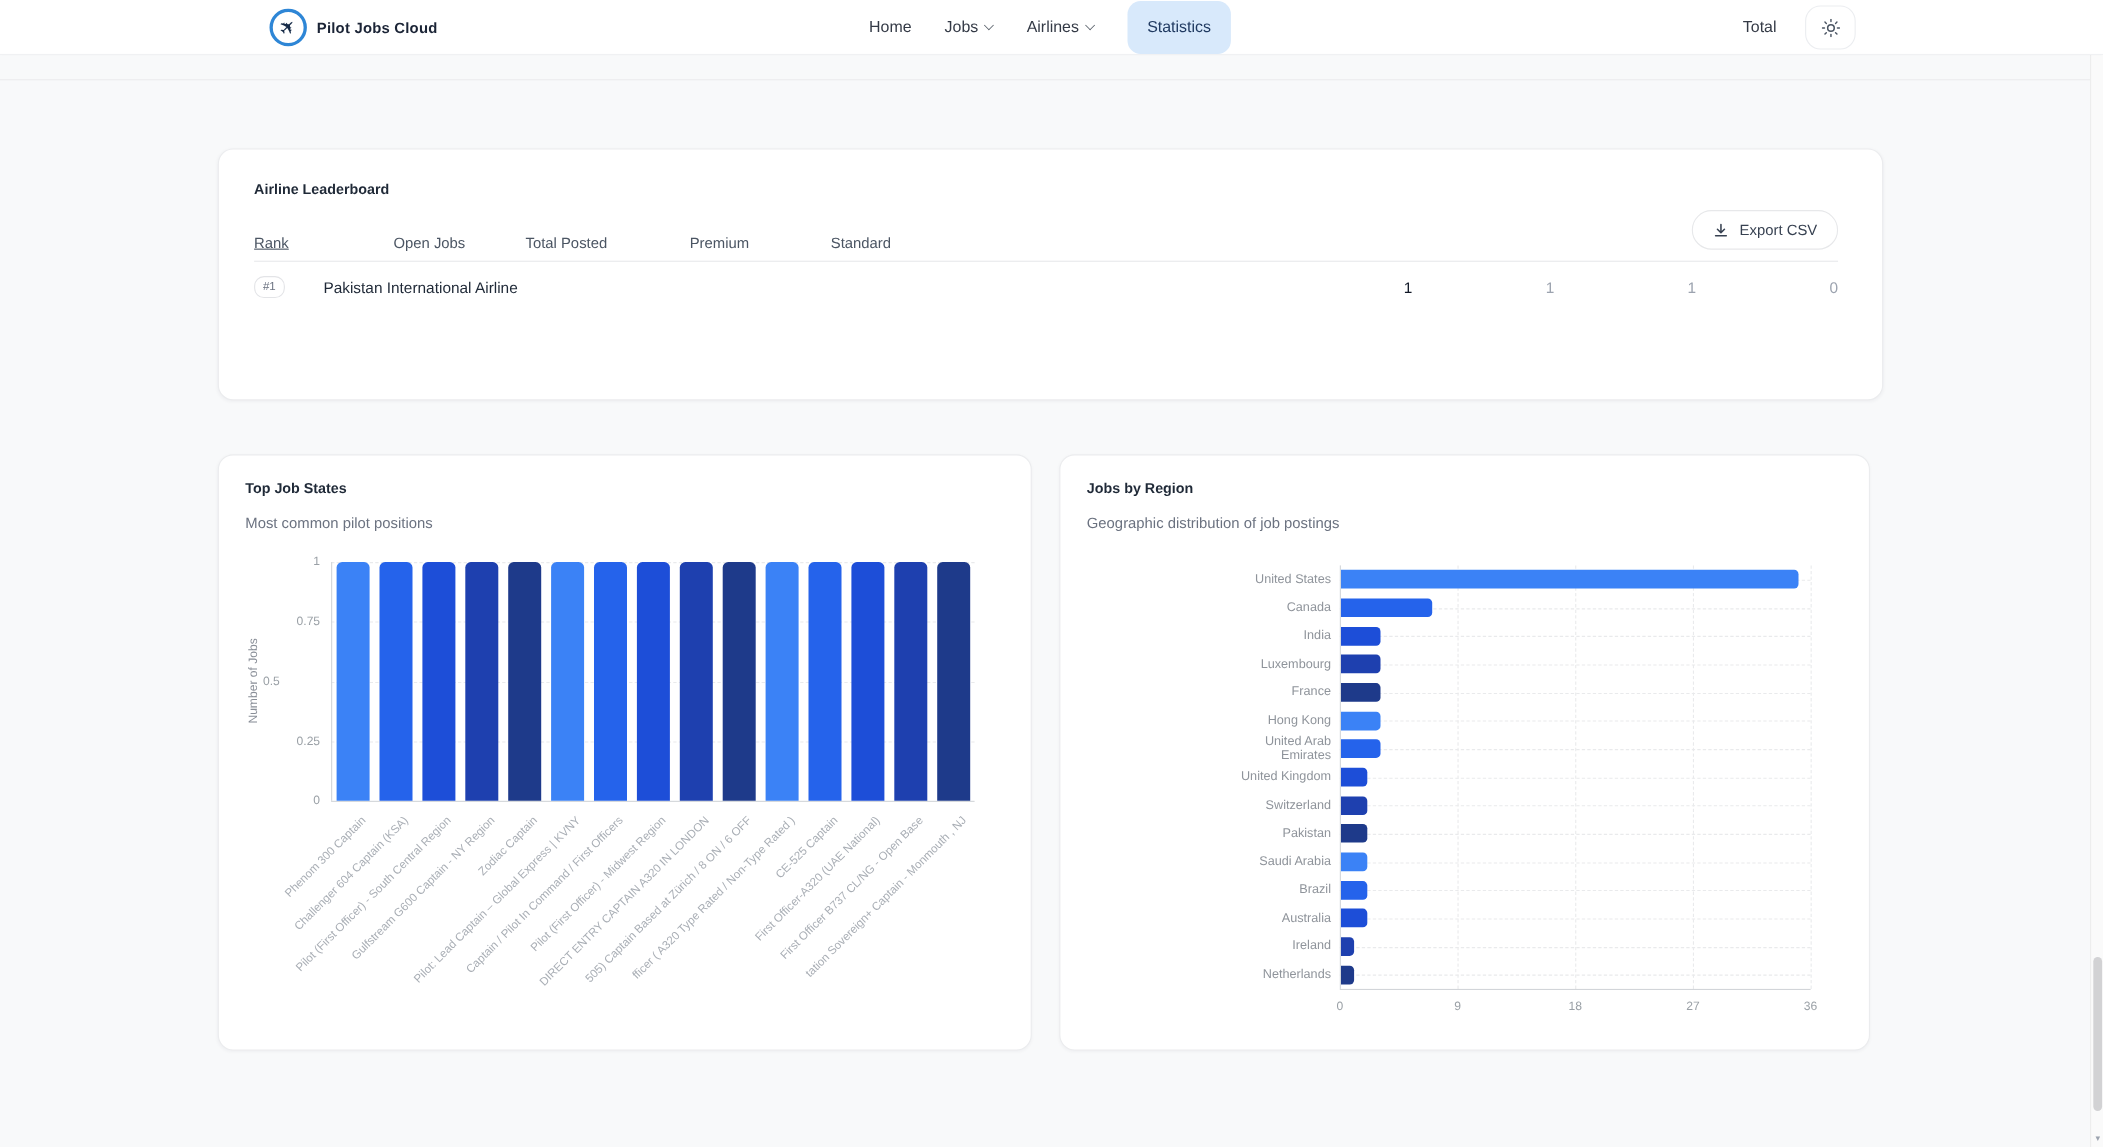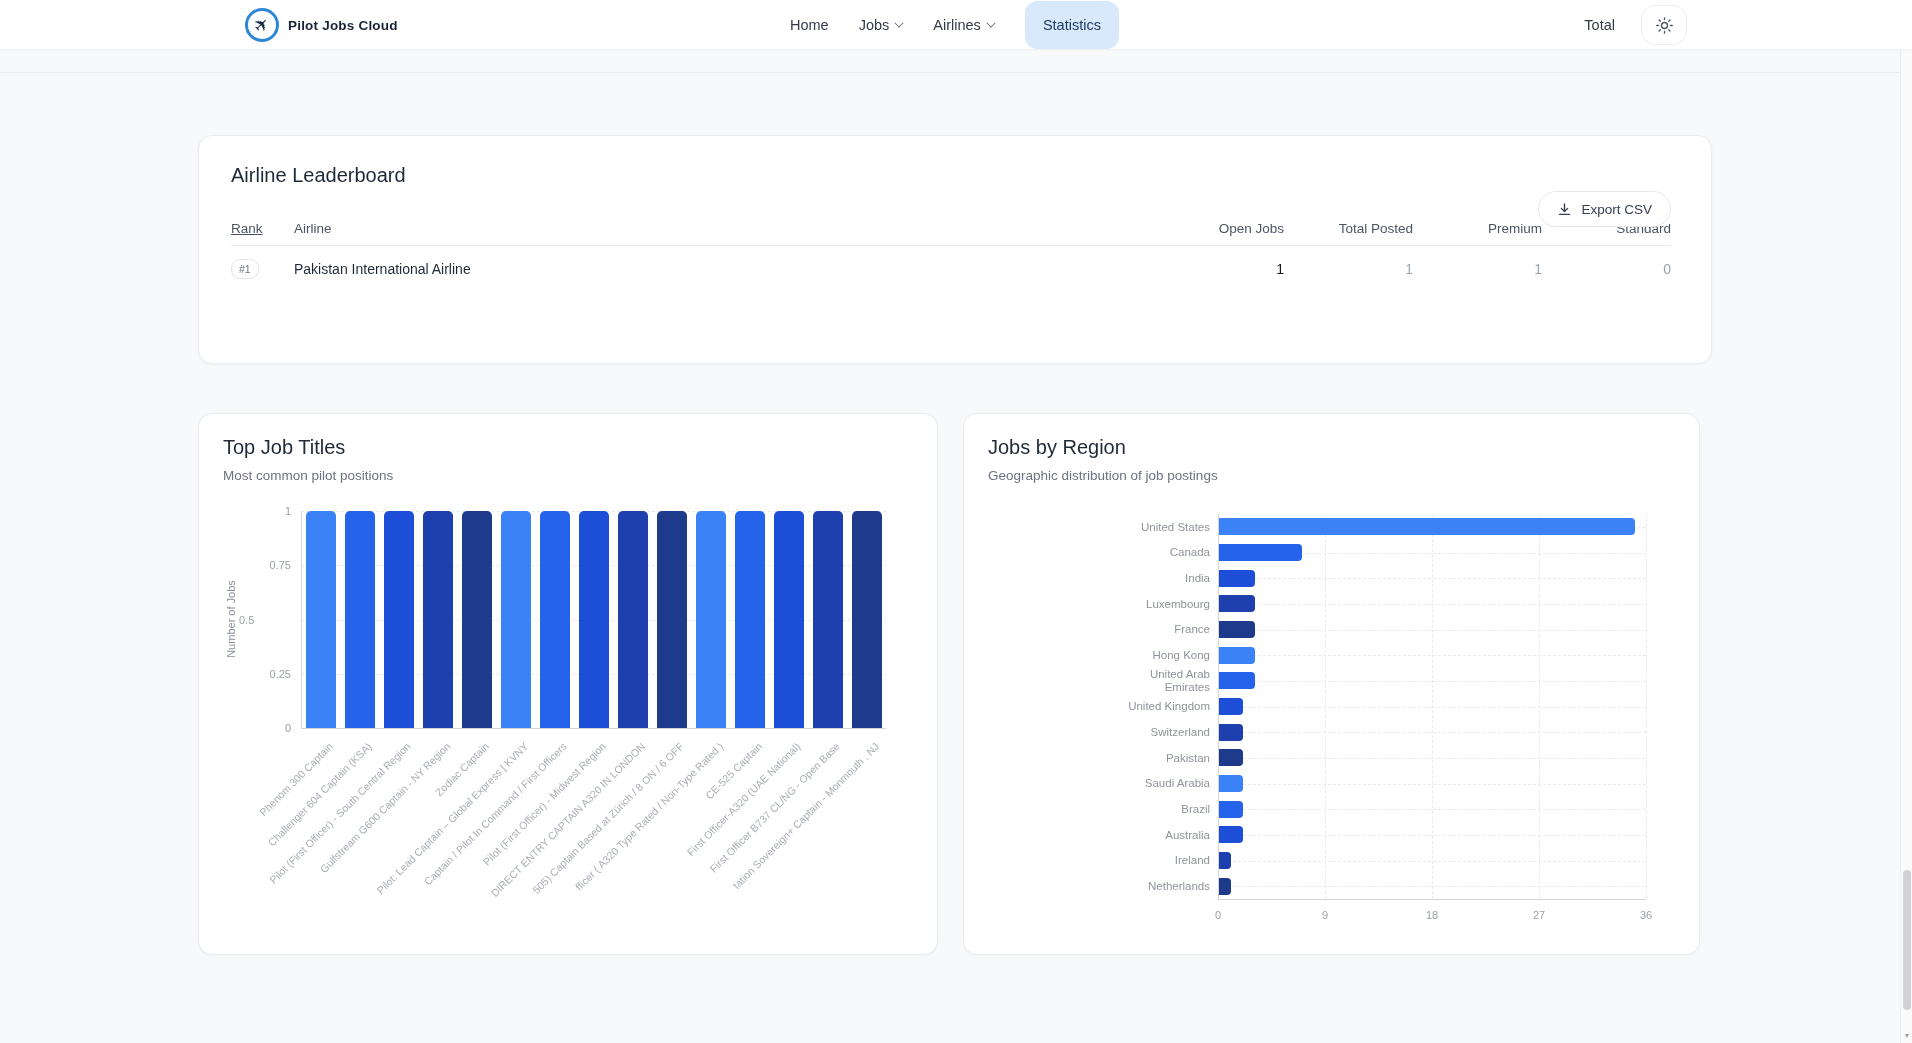--- a/index.html
+++ b/index.html
@@ -23,21 +23,21 @@
   .nav-right { position:absolute; right:225px; top:0; height:50px; display:flex; align-items:center; gap:26px; }
   .login { font-size:14.5px; color:#343a46; cursor:pointer; }
   .theme-btn { width:46px; height:40px; border:1px solid #ebedf0; background:#fff; border-radius:14px;
     display:flex; align-items:center; justify-content:center; cursor:pointer; }
 
   .subdivider { position:absolute; left:0; top:72px; width:1912px; height:1px; background:#ececee; }
 
   
   .card { position:absolute; background:#ffffff; border:1px solid #ebecee; border-radius:14px;
     box-shadow:0 1px 3px rgba(15,23,42,.04); }
-  .card h2 { font-size:20px; font-weight:normal; color:#1f2937; }
+  .card h2 { font-size:13px; font-weight:bold; color:#1f2937; }
   .card .subtitle { font-size:13.5px; color:#6b7280; margin-top:6px; }
 
   
   .leaderboard { left:198px; top:135px; width:1514px; height:229px; padding:28px 40px 0 32px; }
   .export-btn { position:absolute; right:40px; top:55px; height:36px; padding:0 18px;
     border:1px solid #e7e8ea; border-radius:18px; background:#fff; display:flex; align-items:center; gap:9px;
     font-size:13.5px; color:#374151; cursor:pointer; }
   .lb-table { margin-top:24px; }
   .lb-row { display:flex; align-items:center; }
   .lb-head { height:35px; border-bottom:1px solid #e8e9eb; font-size:13.5px; color:#4b5563; }
@@ -137,39 +137,38 @@
     <button class="export-btn">
       <svg width="15" height="15" viewBox="0 0 16 16">
         <path d="M8 2.2 V9.6 M4.6 6.8 L8 10.2 L11.4 6.8" fill="none" stroke="#374151" stroke-width="1.5" stroke-linecap="round" stroke-linejoin="round"></path>
         <path d="M2.8 13.2 H13.2" fill="none" stroke="#374151" stroke-width="1.5" stroke-linecap="round"></path>
       </svg>
       <span>Export CSV</span>
     </button>
     <div class="lb-table">
       <div class="lb-row lb-head">
         <div class="col-rank">Rank</div>
-        <div class="col-airline">Airline</div>
         <div class="col-num">Open Jobs</div>
         <div class="col-num">Total Posted</div>
         <div class="col-num">Premium</div>
         <div class="col-num">Standard</div>
       </div>
       <div class="lb-row lb-body">
         <div class="col-rank"><span class="rank-badge">#1</span></div>
         <div class="col-airline airline-name">Pakistan International Airline</div>
         <div class="col-num val-dark">1</div>
         <div class="col-num val-gray">1</div>
         <div class="col-num val-gray">1</div>
         <div class="col-num val-gray">0</div>
       </div>
     </div>
   </section>
 
   <section class="card chart-card-left">
-    <h2>Top Job Titles</h2>
+    <h2>Top Job States</h2>
     <div class="subtitle">Most common pilot positions</div>
     <div id="vchart" class="chart-area">
         <div class="gridline-h" style="left: 102px; top: 97px; width: 585px; height: 0px;"></div>
         <div class="tick-label" style="left: 40px; top: 91px; width: 52px; text-align: right;">1</div>
         <div class="gridline-h" style="left: 102px; top: 151.25px; width: 585px; height: 0px;"></div>
         <div class="tick-label" style="left: 40px; top: 145.25px; width: 52px; text-align: right;">0.75</div>
         <div class="gridline-h" style="left: 102px; top: 205.5px; width: 585px; height: 0px;"></div>
         <div class="tick-label" style="left: 40px; top: 199.5px; width: 52px; text-align: left;">0.5</div>
         <div class="gridline-h" style="left: 102px; top: 259.75px; width: 585px; height: 0px;"></div>
         <div class="tick-label" style="left: 40px; top: 253.75px; width: 52px; text-align: right;">0.25</div>

